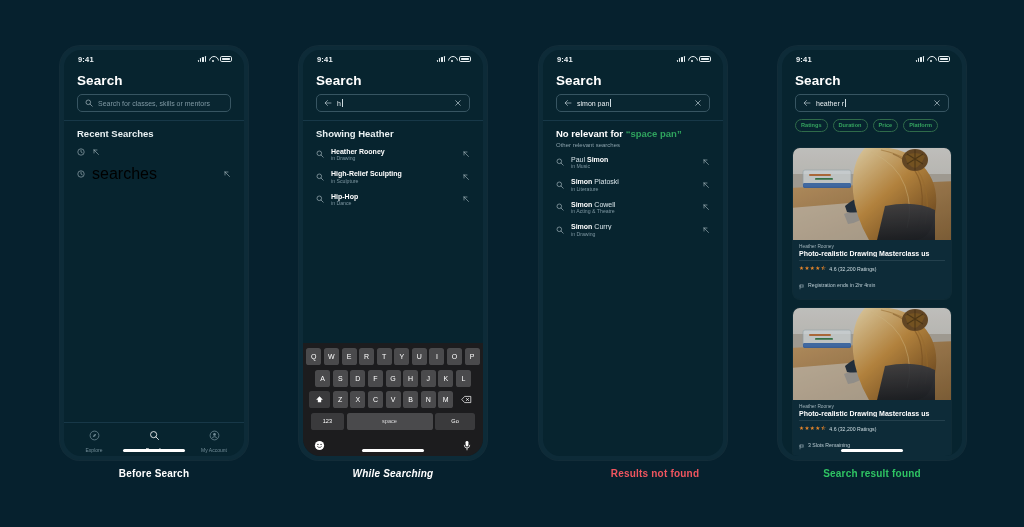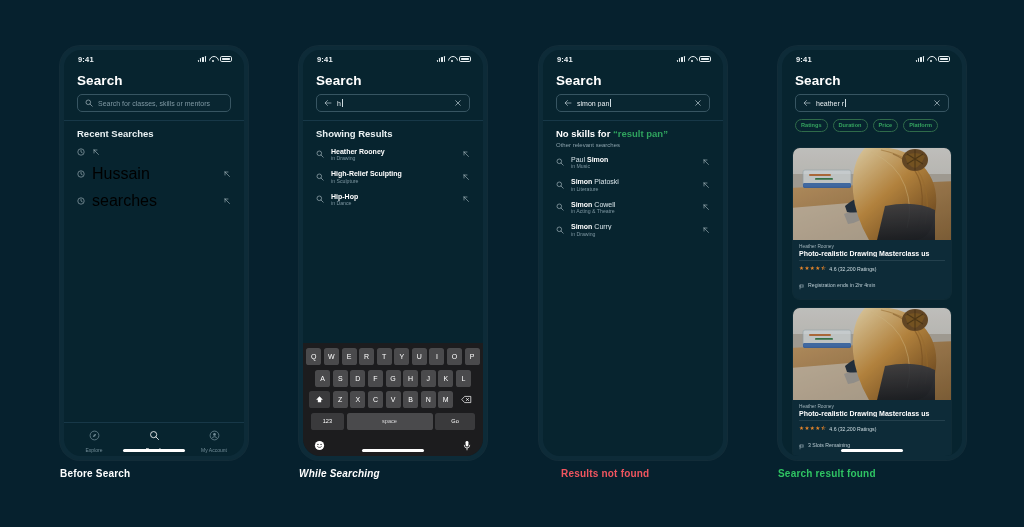--- a/index.html
+++ b/index.html
@@ -143,21 +143,21 @@
   .key.num { width: 33px; background: #3a3a3c; font-size: 5.6px; }
   .key.space { width: 86px; background: #4a4a4c; font-size: 5.6px; color: #d9d9db; }
   .key.go { width: 40px; background: #3a3a3c; font-size: 5.6px; }
   .kbot { display: flex; align-items: center; justify-content: space-between;
           padding: 1px 9px 0 9px; height: 22px; position: relative; }
   .kb-home { position: absolute; left: 50%; transform: translateX(-50%); bottom: 4px;
              width: 62px; height: 2.6px; background: #ffffff; border-radius: 2px; }
 
   
   .caption {
-    position: absolute; top: 468px; width: 188px; 
+    position: absolute; top: 468px; width: 188px; text-align: center;
     font-size: 10px; font-weight: bold; letter-spacing: .2px;
   }
   .c1 { left: 60px; color: #ffffff; }
   .c2 { left: 299px; color: #ffffff; font-style: italic; }
   .c3 { left: 561px; color: #f0555f; }
   .c4 { left: 778px; color: #2fc463; }
 </style>
 </head>
 <body>
 
@@ -214,34 +214,20 @@
               </svg>
           </span>
         </div>
         <div class="row">
           <span class="ic">
             <svg width="8" height="8" viewBox="0 0 16 16">
                 <circle cx="8" cy="8" r="6.4" fill="none" stroke="#9db0b8" stroke-width="1.3"></circle>
                 <path d="M8 4.4V8l2.6 1.6" fill="none" stroke="#9db0b8" stroke-width="1.3" stroke-linecap="round"></path>
               </svg>
           </span>
-          <span class="txtcol">Hussain</span>
-          <span class="ic arrow-nw">
-            <svg width="8" height="8" viewBox="0 0 16 16">
-                <path d="M13 13L4 4M4 4v6M4 4h6" fill="none" stroke="#9db0b8" stroke-width="1.3" stroke-linecap="round" stroke-linejoin="round"></path>
-              </svg>
-          </span>
-        </div>
-        <div class="row">
-          <span class="ic">
-            <svg width="8" height="8" viewBox="0 0 16 16">
-                <circle cx="8" cy="8" r="6.4" fill="none" stroke="#9db0b8" stroke-width="1.3"></circle>
-                <path d="M8 4.4V8l2.6 1.6" fill="none" stroke="#9db0b8" stroke-width="1.3" stroke-linecap="round"></path>
-              </svg>
-          </span>
           <span class="txtcol">searches</span>
           <span class="ic arrow-nw">
             <svg width="8" height="8" viewBox="0 0 16 16">
                 <path d="M13 13L4 4M4 4v6M4 4h6" fill="none" stroke="#9db0b8" stroke-width="1.3" stroke-linecap="round" stroke-linejoin="round"></path>
               </svg>
           </span>
         </div>
       </div>
 
       <div class="spacer"></div>
@@ -312,21 +298,21 @@
           <span class="ic">
             <svg width="8" height="8" viewBox="0 0 16 16">
                 <path d="M3.4 3.4l9.2 9.2M12.6 3.4l-9.2 9.2" stroke="#b9c9d0" stroke-width="1.4" stroke-linecap="round"></path>
               </svg>
           </span>
         </div>
       </div>
 
       <div class="topdivider"></div>
 
-      <div class="section-title">Showing Results</div>
+      <div class="section-title">Showing Heather</div>
 
       <div class="list">
         <div class="row">
           <span class="ic">
             <svg width="8" height="8" viewBox="0 0 16 16">
                 <circle cx="6.6" cy="6.6" r="4.6" fill="none" stroke="#9db0b8" stroke-width="1.4"></circle>
                 <line x1="10.1" y1="10.1" x2="14.4" y2="14.4" stroke="#9db0b8" stroke-width="1.4" stroke-linecap="round"></line>
               </svg>
           </span>
           <span class="txtcol">
@@ -479,21 +465,21 @@
           <span class="ic">
             <svg width="8" height="8" viewBox="0 0 16 16">
                 <path d="M3.4 3.4l9.2 9.2M12.6 3.4l-9.2 9.2" stroke="#b9c9d0" stroke-width="1.4" stroke-linecap="round"></path>
               </svg>
           </span>
         </div>
       </div>
 
       <div class="topdivider"></div>
 
-      <div class="noresults"><span>No skills for </span><span class="q">“result pan”</span></div>
+      <div class="noresults"><span>No relevant for </span><span class="q">“space pan”</span></div>
       <div class="othersearch">Other relevant searches</div>
 
       <div class="list">
         <div class="row">
           <span class="ic">
             <svg width="8" height="8" viewBox="0 0 16 16">
                 <circle cx="6.6" cy="6.6" r="4.6" fill="none" stroke="#9db0b8" stroke-width="1.4"></circle>
                 <line x1="10.1" y1="10.1" x2="14.4" y2="14.4" stroke="#9db0b8" stroke-width="1.4" stroke-linecap="round"></line>
               </svg>
           </span>

